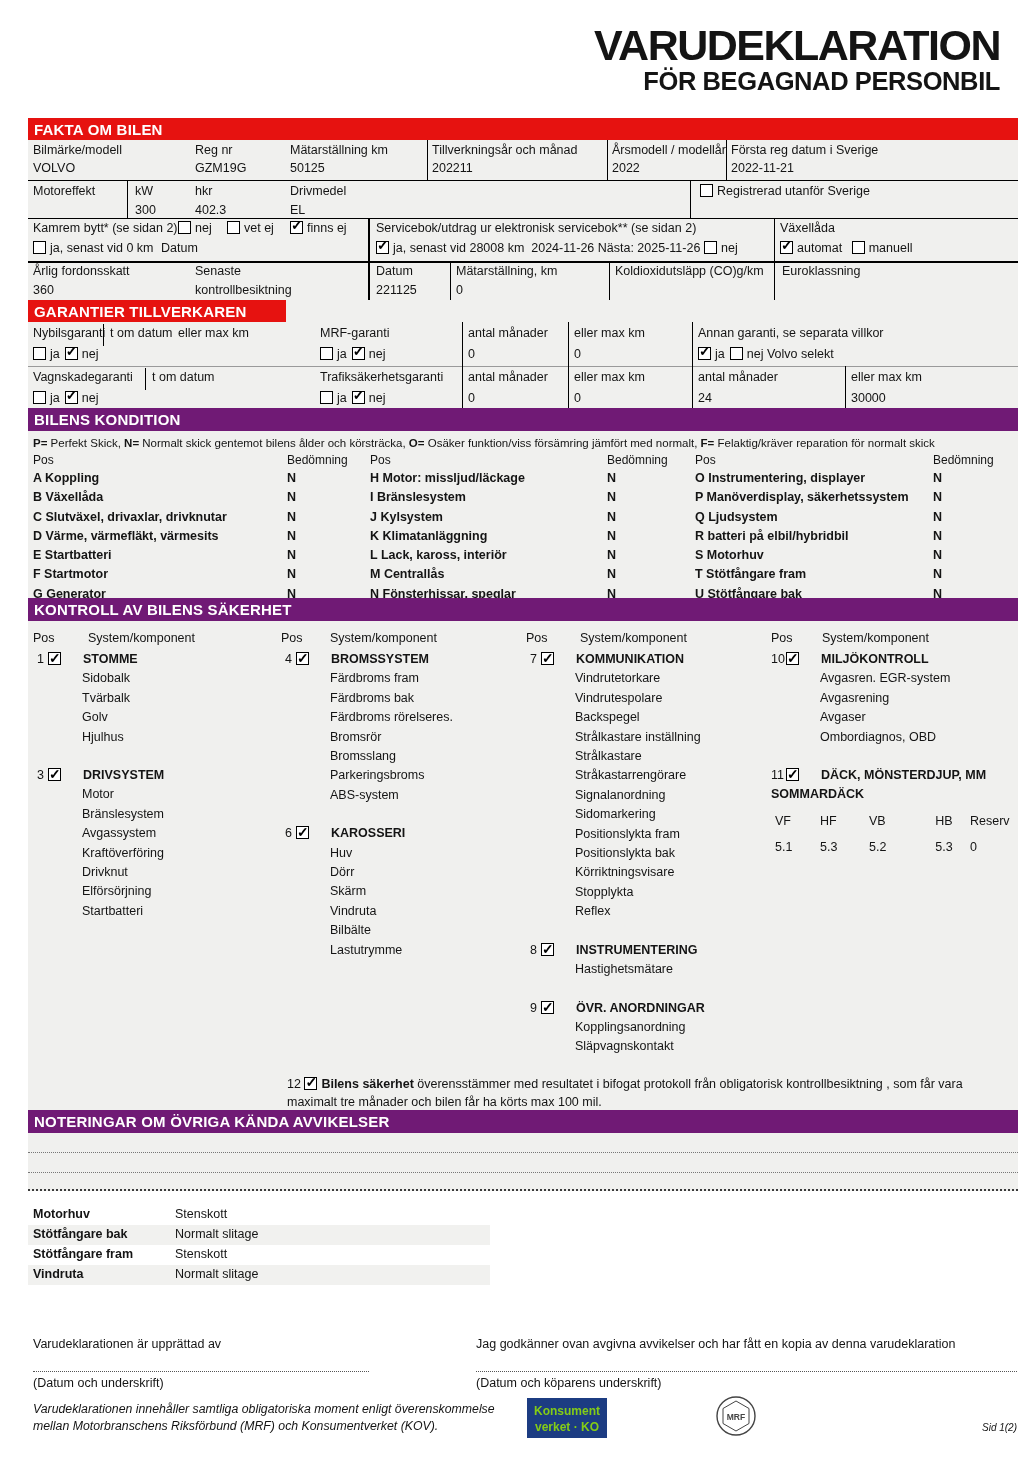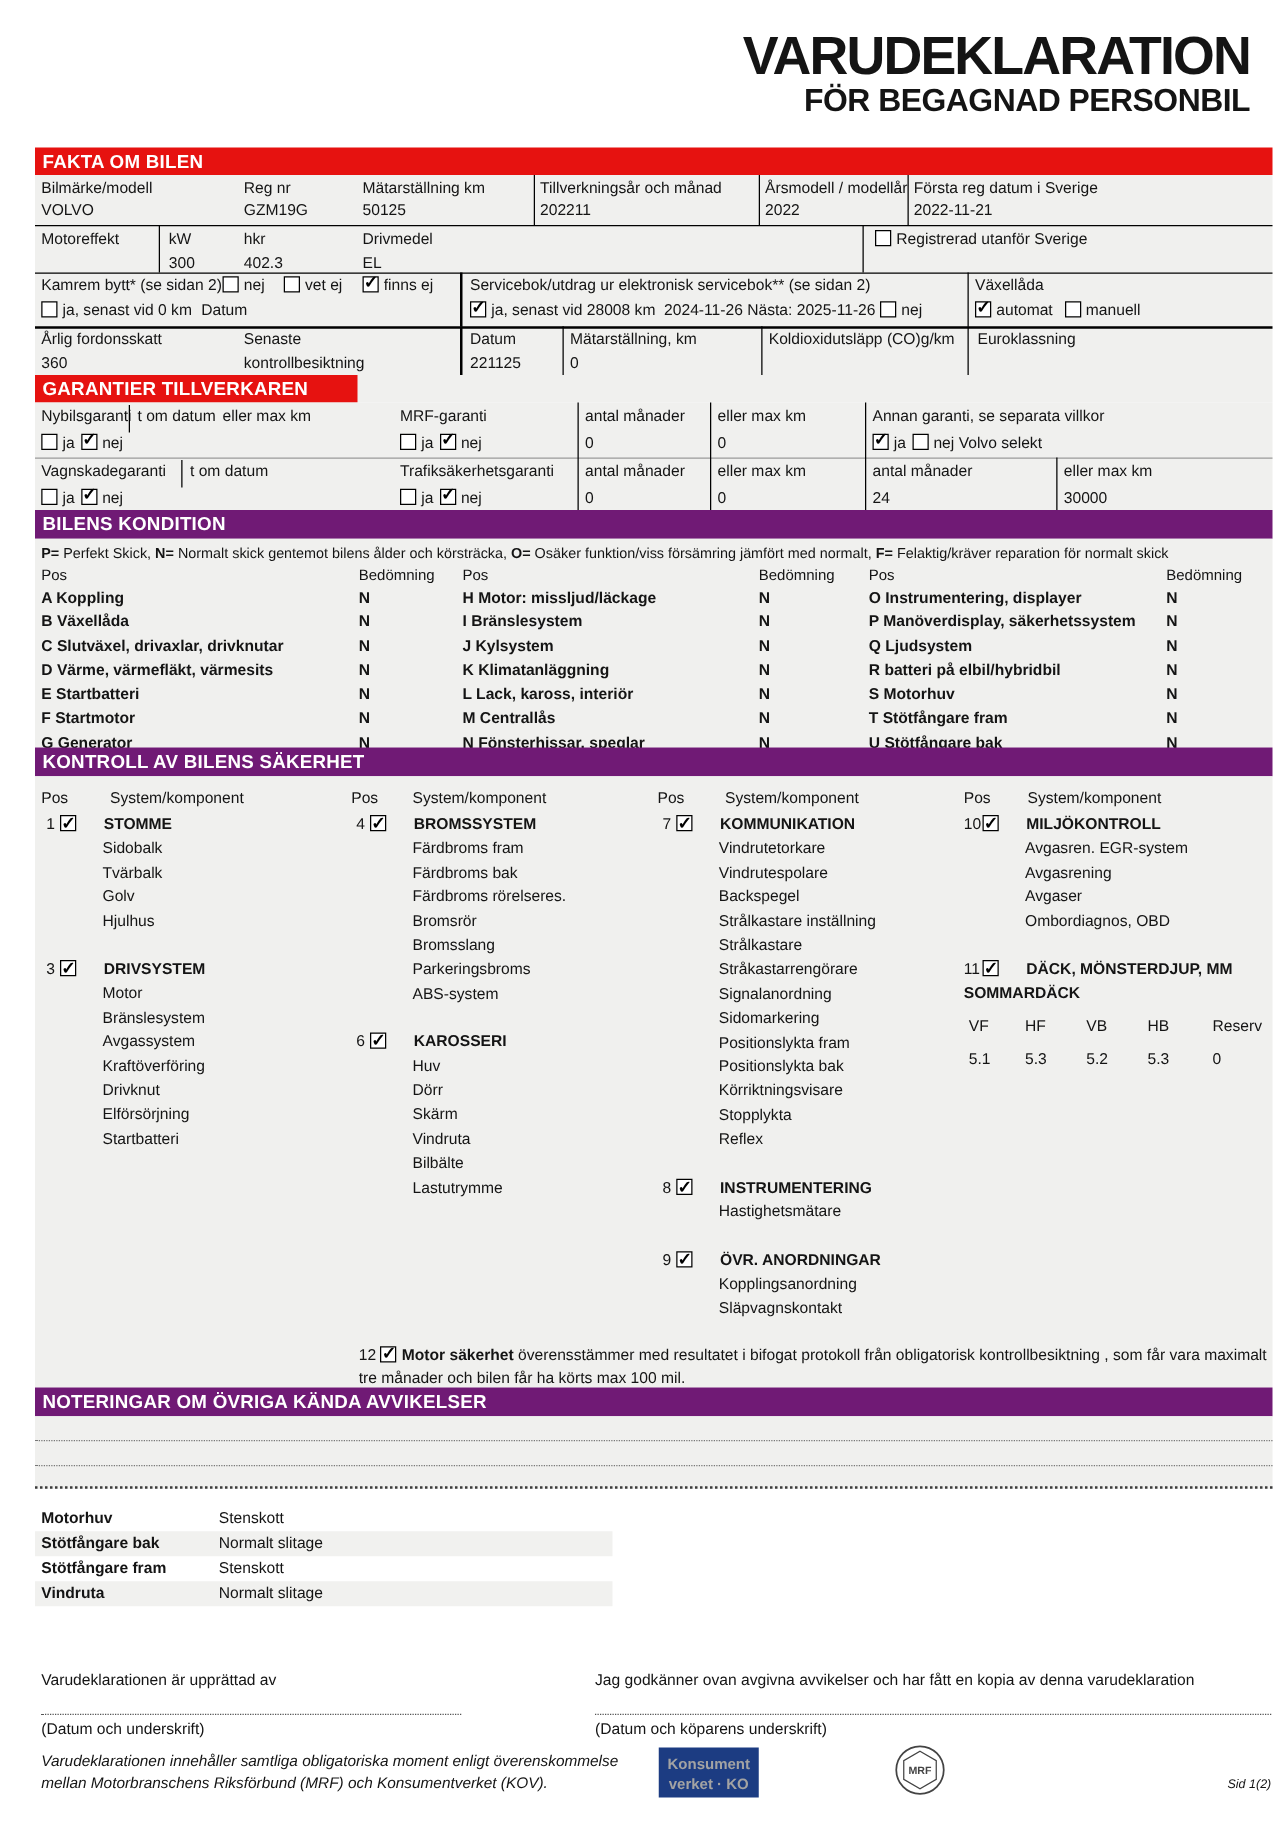--- a/index.html
+++ b/index.html
@@ -35,33 +35,33 @@
   .ghead{padding-left:5px;line-height:19.4px;white-space:nowrap;}
   .gnum{display:inline-block;width:11px;text-align:right;margin-right:4px;}
   .gtitle{font-weight:bold;margin-left:18px;}
   .kitem{padding-left:54px;line-height:19.4px;white-space:nowrap;}
   .subhead{font-weight:bold;padding-left:5px;line-height:19.4px;}
   .tyre{margin-top:7px;padding-left:9px;line-height:19.5px;}
   .tyre span{display:inline-block;}
   .tyre span:nth-child(1){width:45px;}
   .tyre span:nth-child(2){width:49px;}
   .tyre span:nth-child(3){width:49px;}
-  .tyre span:nth-child(4){width:52px;}
+  .tyre span:nth-child(4){width:52px;text-align:center;}
   .item12{position:absolute;left:259px;top:455px;width:728px;font-size:12.5px;
           line-height:17.8px;white-space:normal;}
   
   .dotline{position:absolute;border-bottom:1px dotted #777;height:1px;}
   .nrow{position:relative;height:20px;width:462px;}
   .nrow .lbl{position:absolute;left:5px;top:2px;font-weight:bold;font-size:12.5px;}
   .nrow .val{position:absolute;left:147px;top:2px;font-size:12.5px;}
   .nrow.shade{background:#f1f1ef;}
   .sigline{position:absolute;border-bottom:1px dotted #555;}
   .italic{font-style:italic;}
   .kvbox{position:absolute;left:527px;top:1398px;width:80px;height:40px;background:#1c3c82;
-         color:#a3a3a3;font-weight:bold;font-size:12px;line-height:1.3;text-align:center;
+         color:#84cc16;font-weight:bold;font-size:12px;line-height:1.3;text-align:center;
          box-sizing:border-box;padding-top:6px;}
 </style>
 </head>
 <body>
 
 <div class="page">
 
   <div class="title-block">
     <div class="title1">VARUDEKLARATION</div>
     <div class="title2">FÖR BEGAGNAD PERSONBIL</div>
@@ -325,21 +325,21 @@
             <div class="kitem">Ombordiagnos, OBD</div>
           </div>
           <div class="grp gap">
             <div class="ghead"><span class="gnum">11</span><span class="cb on"></span><span class="gtitle">DÄCK, MÖNSTERDJUP, MM</span></div>
             <div class="subhead">SOMMARDÄCK</div>
             <div class="tyre"><span>VF</span><span>HF</span><span>VB</span><span>HB</span><span>Reserv</span></div>
             <div class="tyre"><span>5.1</span><span>5.3</span><span>5.2</span><span>5.3</span><span>0</span></div>
           </div>
         </div>
       </div>
-    <div class="item12"><span>12</span> <span class="cb on"></span><span class="b">Motor säkerhet</span><span> överensstämmer med resultatet i bifogat protokoll från obligatorisk kontrollbesiktning , som får vara maximalt tre månader och bilen får ha körts max 100 mil.</span></div>
+    <div class="item12"><span>12</span> <span class="cb on"></span><span class="b">Bilens säkerhet</span><span> överensstämmer med resultatet i bifogat protokoll från obligatorisk kontrollbesiktning , som får vara maximalt tre månader och bilen får ha körts max 100 mil.</span></div>
   </div>
 
   <div class="bar blue" style="left:28px;top:1110px;width:990px;height:23px"><span>NOTERINGAR OM ÖVRIGA KÄNDA AVVIKELSER</span></div>
   <div class="panel" style="left:28px;top:1133px;width:990px;height:58px;border-bottom:2px dotted #3a3a3a;box-sizing:border-box">
     <div class="dotline" style="left:0;top:18px;width:990px"></div>
     <div class="dotline" style="left:0;top:38px;width:990px"></div>
   </div>
   <div id="note-rows" style="position:absolute;left:28px;top:1205px">
       <div class="nrow">
         <span class="lbl">Motorhuv</span>

